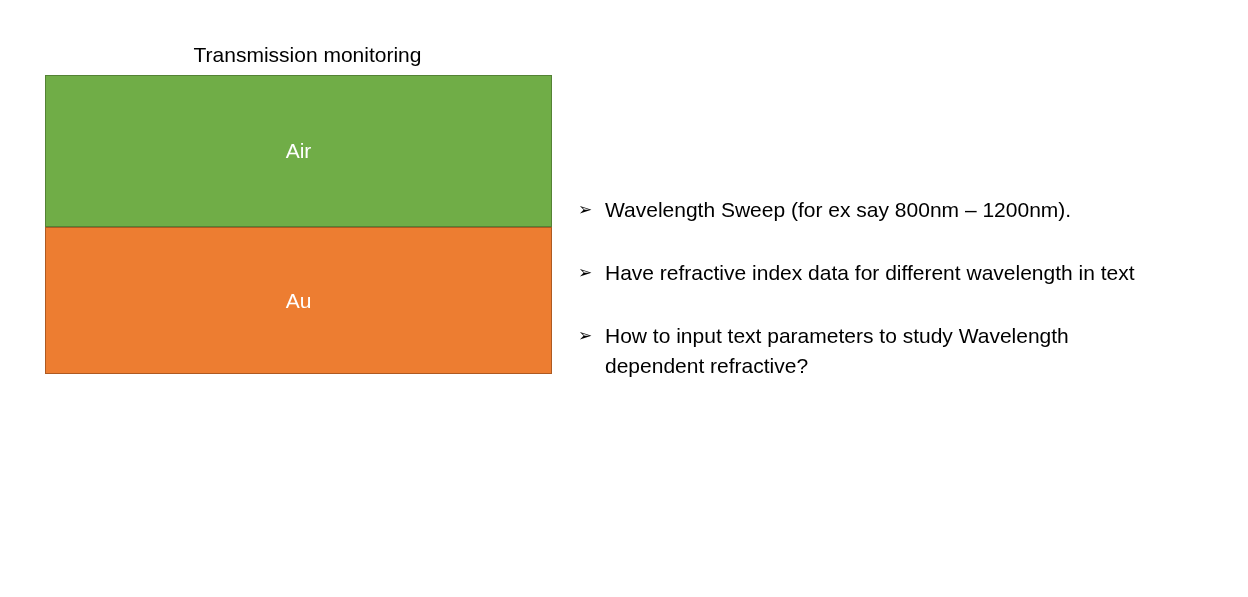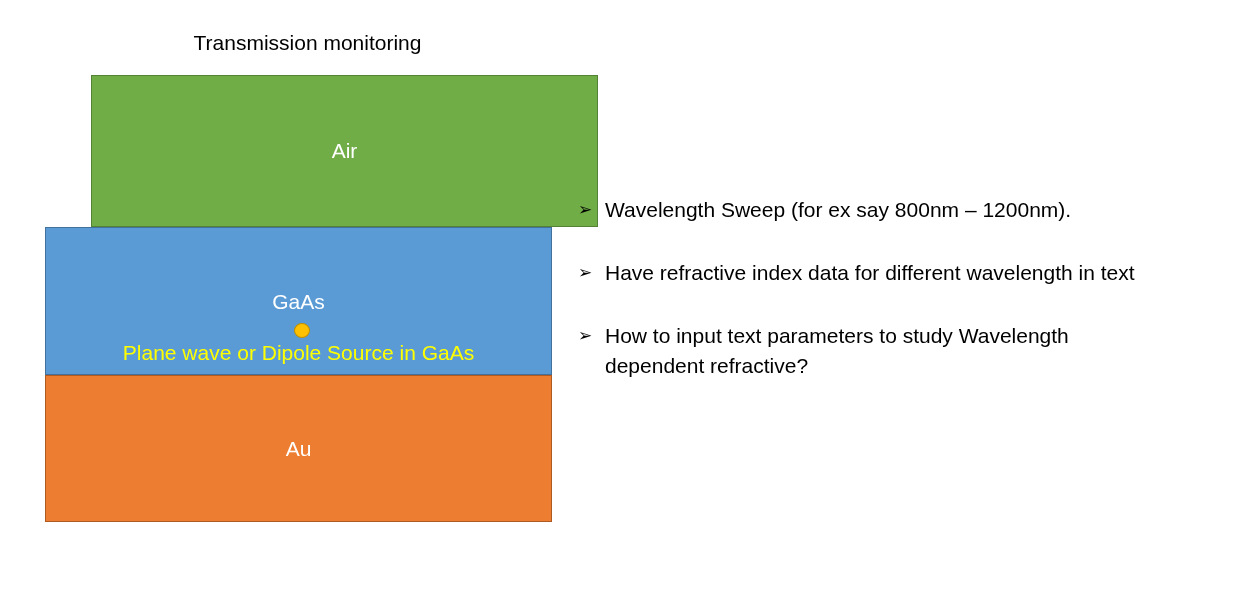--- a/index.html
+++ b/index.html
@@ -15,21 +15,21 @@
   
   .cap-label {
     position: absolute;
     left: 45px; width: 507px;
     text-align: center;
     font-size: 21px;
     line-height: 26px;
     padding-left: 18px; 
     color: #000000;
   }
-  .cap-top { top: 30px; }
+  .cap-top { top: 42px; }
   .cap-bottom { top: 532px; }
 
   
   .stack {
     position: absolute;
     left: 45px; top: 75px;
     width: 507px;
   }
   .layer {
     width: 507px;
@@ -92,29 +92,24 @@
 </style>
 </head>
 <body>
 
 <div class="stage">
 
   <div class="cap-label cap-top">Transmission monitoring</div>
 
   <div class="stack">
 
-    <div class="layer layer-air" style="background-color: rgb(112, 173, 71); border-color: rgb(84, 130, 53); margin-left: 46px;">
+    <div class="layer layer-air" style="background-color: rgb(112, 173, 71); border-color: rgb(84, 130, 53);">
       <span>Air</span>
     </div>
 
-    <div class="layer layer-gaas" style="background-color: rgb(91, 155, 213); border-color: rgb(65, 113, 156);">
-      <span class="gaas-name">GaAs</span>
-      <span class="source-dot" style="background-color: rgb(255, 192, 0); border-color: rgb(191, 144, 0);"></span>
-      <div class="source-caption" style="color: rgb(255, 255, 0);">Plane wave or Dipole Source in GaAs</div>
-    </div>
 
     <div class="layer layer-au" style="background-color: rgb(237, 125, 49); border-color: rgb(174, 90, 33);">
       <span>Au</span>
     </div>
 
   </div>
 
 
   <div class="bullets" style="color: rgb(0, 0, 0);">
 

